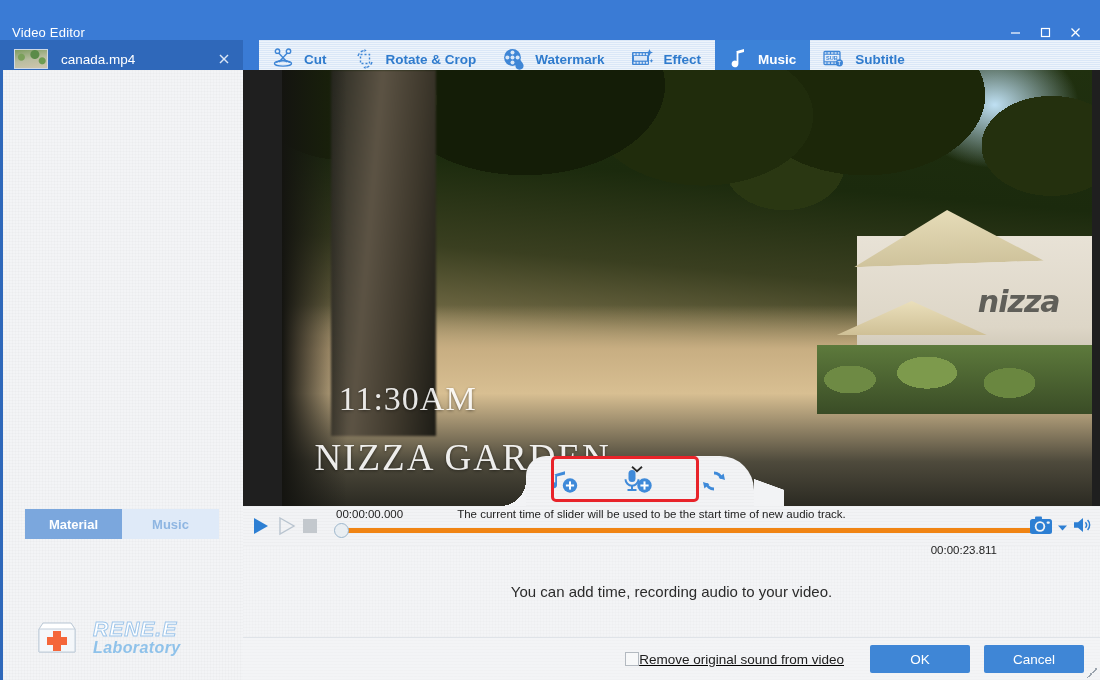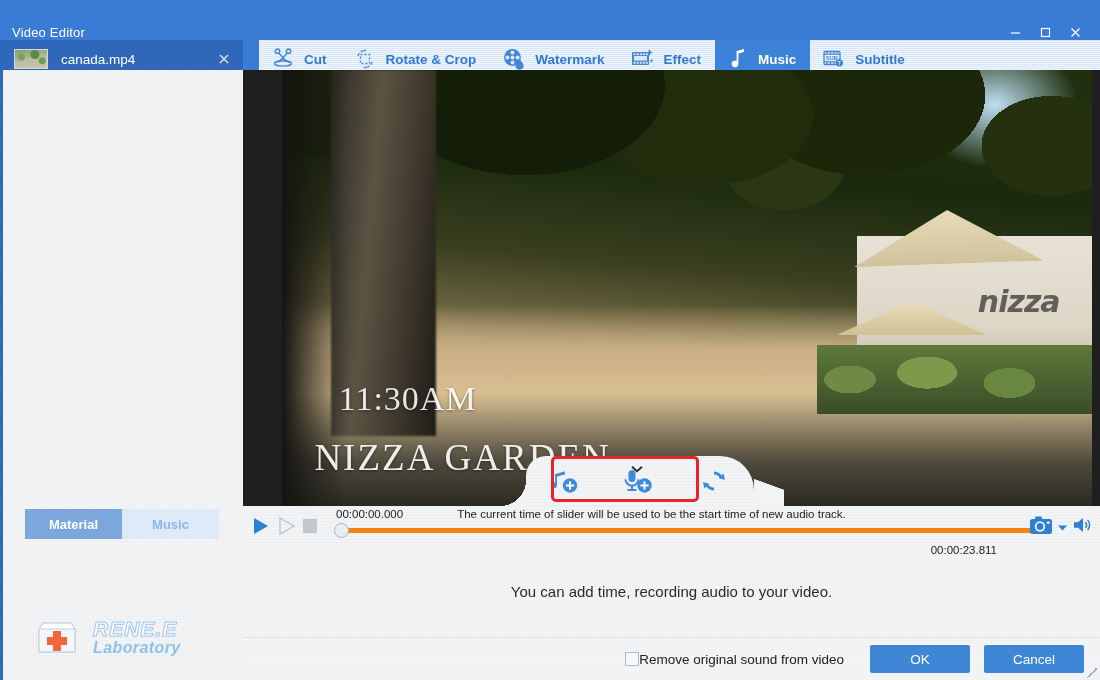--- a/index.html
+++ b/index.html
@@ -332,21 +332,21 @@
   
   .footer {
     position: absolute; left: 243px; top: 638px;
     width: 857px; height: 42px;
     background:
       repeating-linear-gradient(0deg, rgba(0,0,0,.012) 0 1px, rgba(255,255,255,0) 1px 3px),
       #f3f4f6;
     display: flex; align-items: center; justify-content: flex-end;
     padding-right: 16px; gap: 14px;
   }
-  .chk-wrap { display: flex; align-items: center; margin-right: 12px; }
+  .chk-wrap { display: flex; align-items: center; margin-right: 12px; text-decoration: underline; }
   .chk-box {
     width: 14px; height: 14px;
     background: #f7f8f9; border: 1px solid #b3b9c0;
   }
   .chk-label { font-size: 13.5px; color: #202020; }
   .btn {
     width: 100px; height: 28px;
     background: #3f86d6; color: #ffffff;
     font-size: 13.5px;
     display: flex; align-items: center; justify-content: center;

